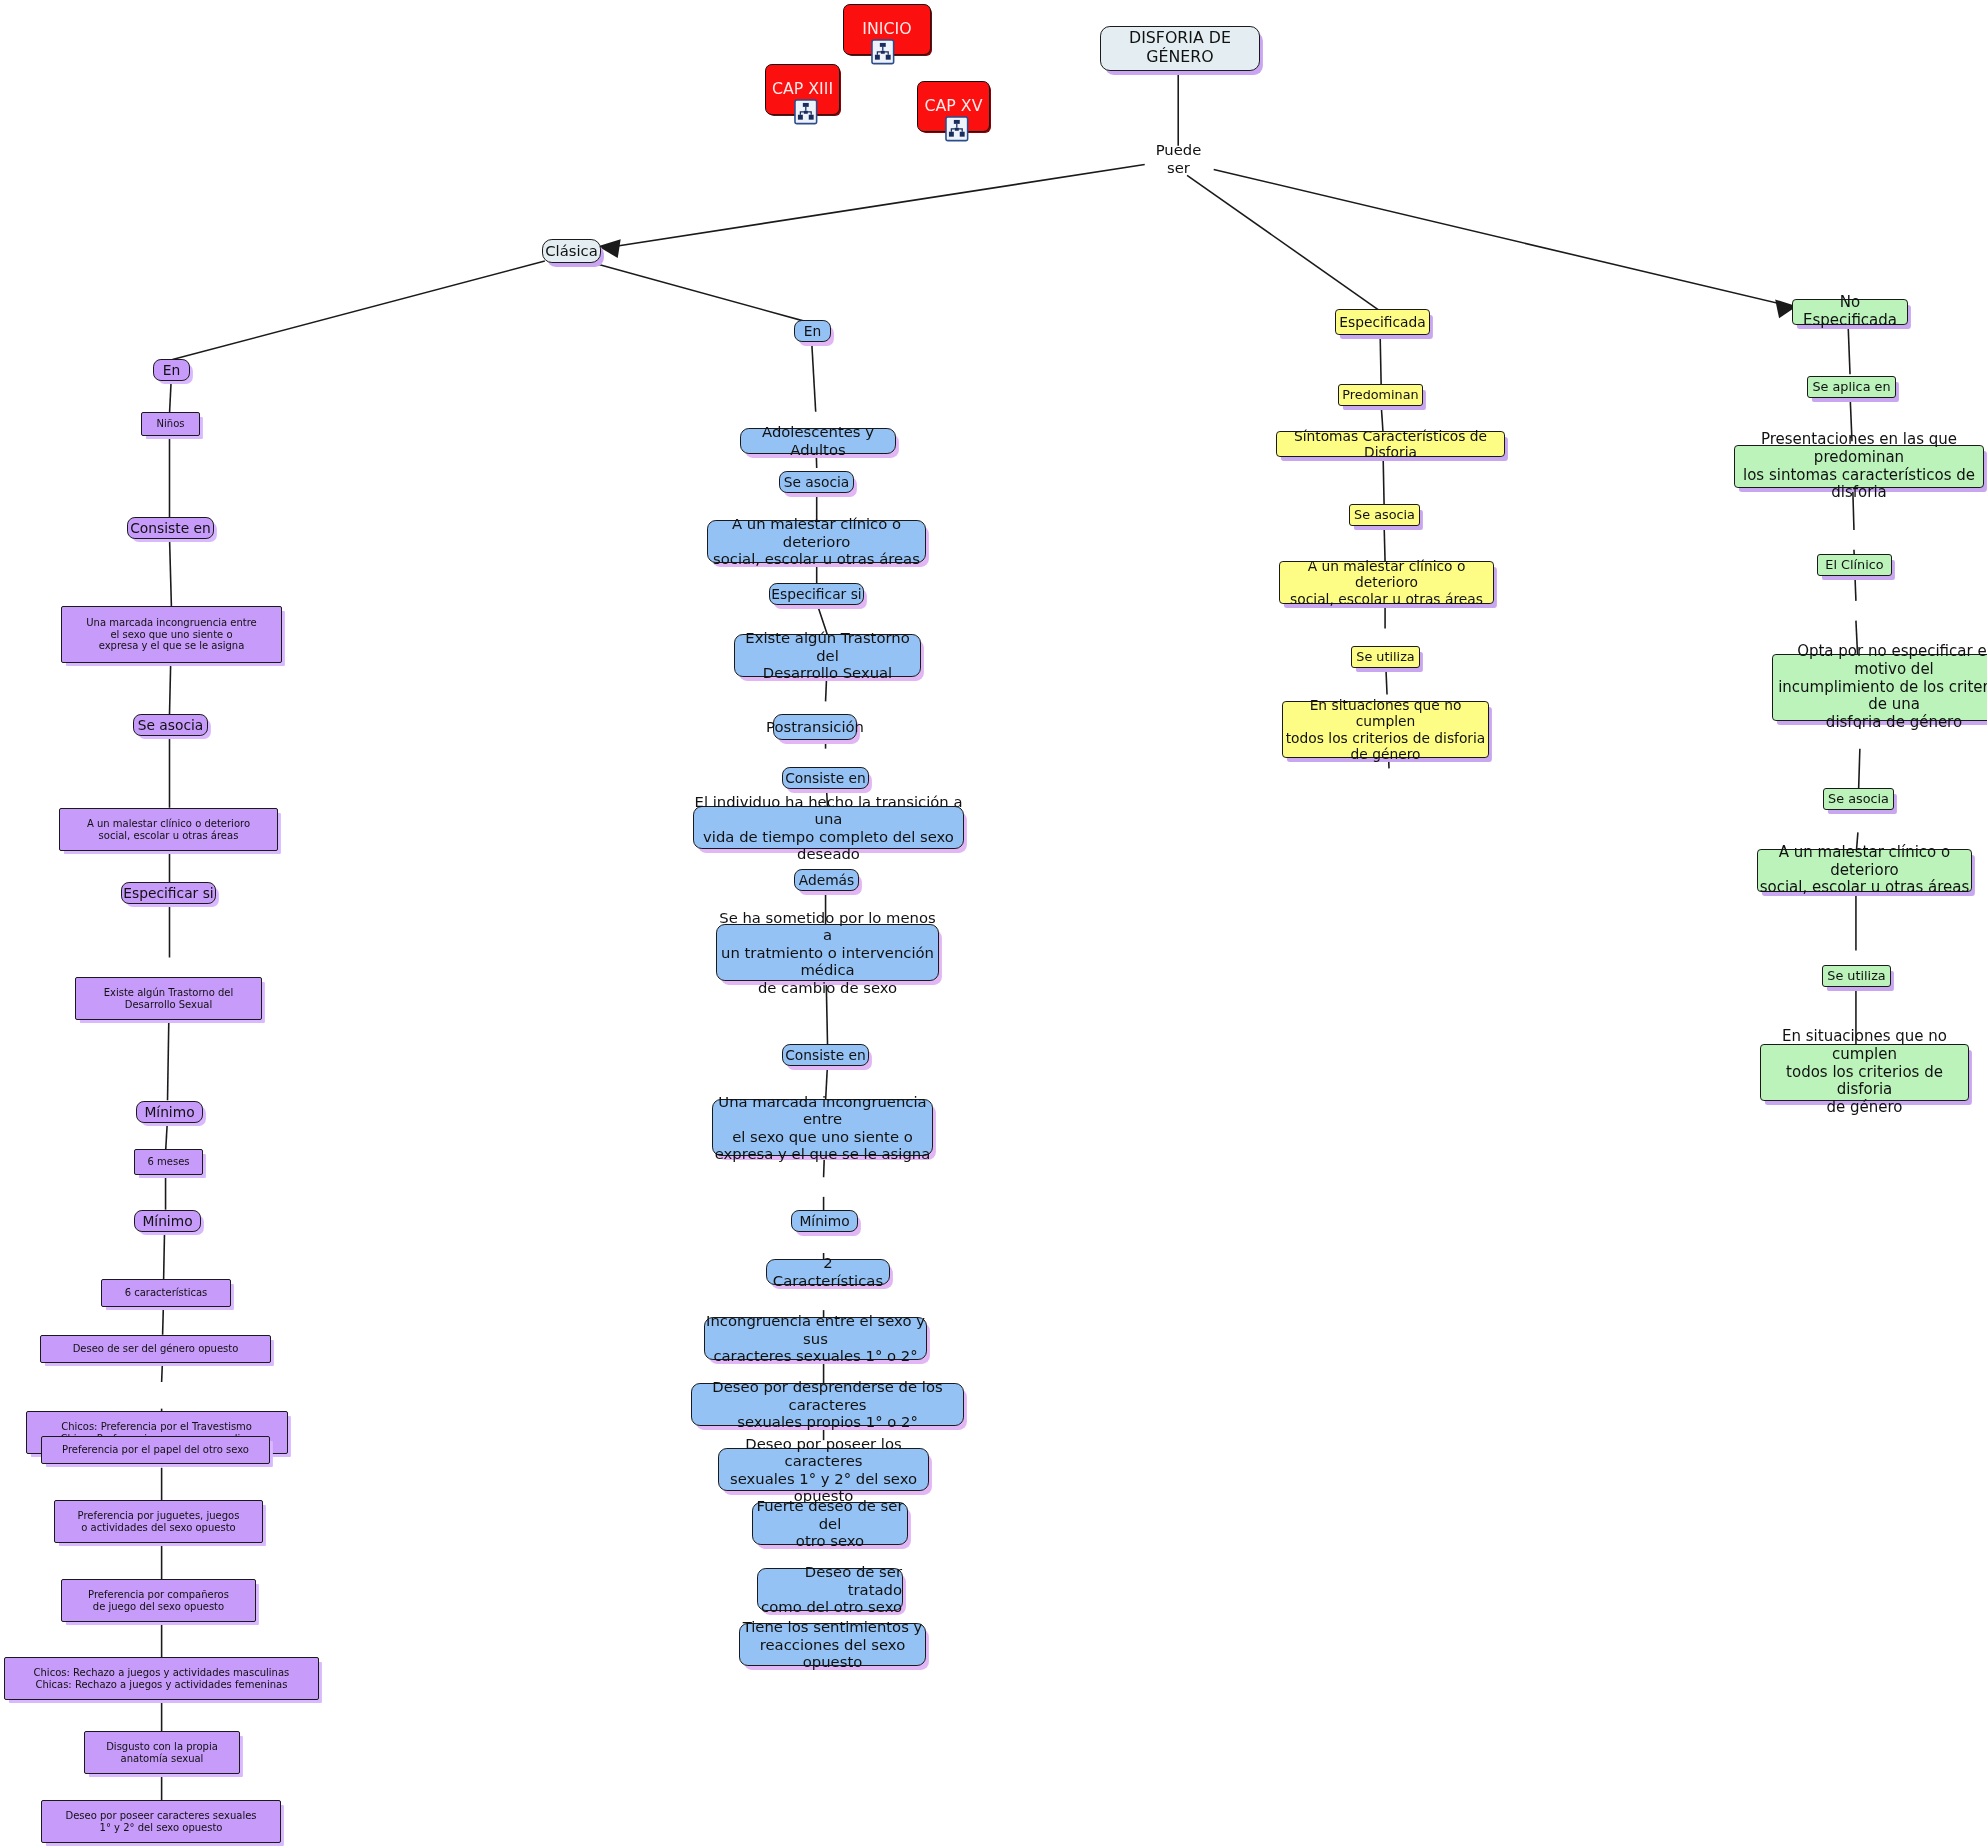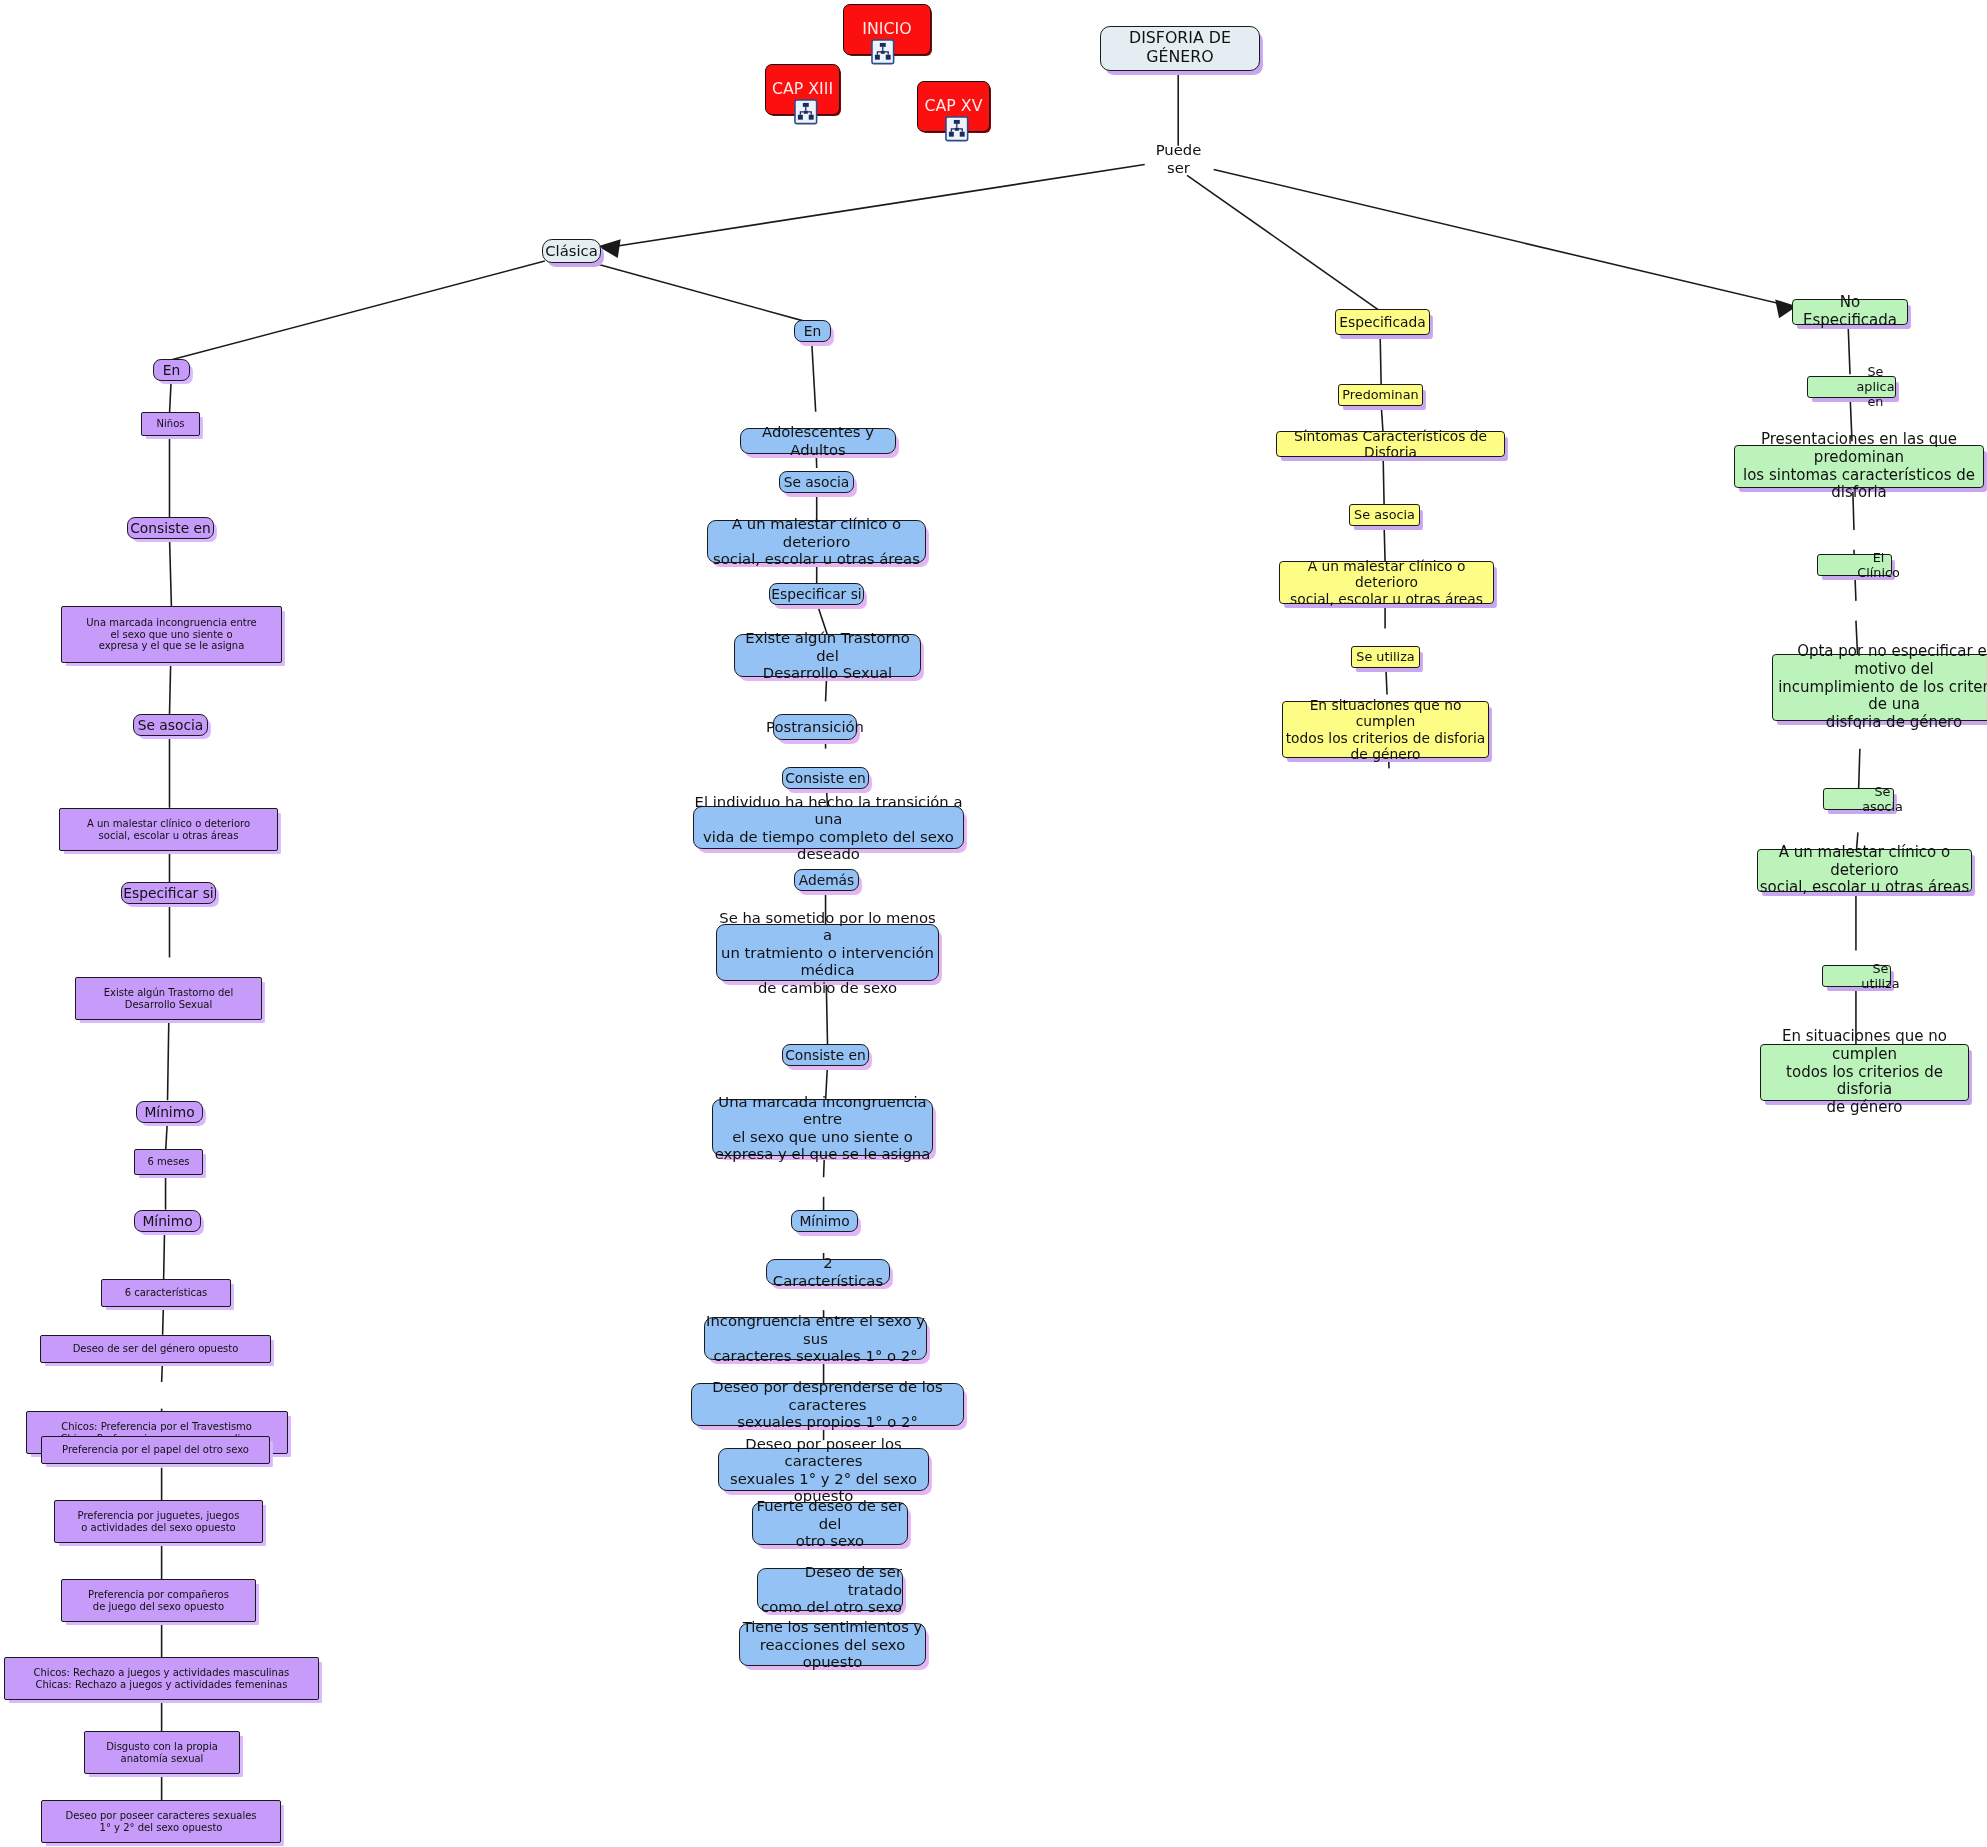--- a/index.html
+++ b/index.html
@@ -50,21 +50,21 @@
   }
   .n-yellow.small{font-size:12.8px;border-radius:3px;}
 
   
   .n-green{
     background:#bbf3bb;
     border-radius:3.9px;
     box-shadow:3.9px 4.9px 0 -1px #c9a6f0;
     font-size:15px;
   }
-  .n-green.small{font-size:12.8px;border-radius:3px;padding-left:48px;}
+  .n-green.small{font-size:12.8px;border-radius:3px;}
 
   
   .n-root{
     background:#e4eef2;
     border-radius:9.9px;
     box-shadow:3.9px 4.9px 0 -1px #caa6f2;
     font-size:15.8px;
   }
   .n-root.small{font-size:14.8px;}
 

